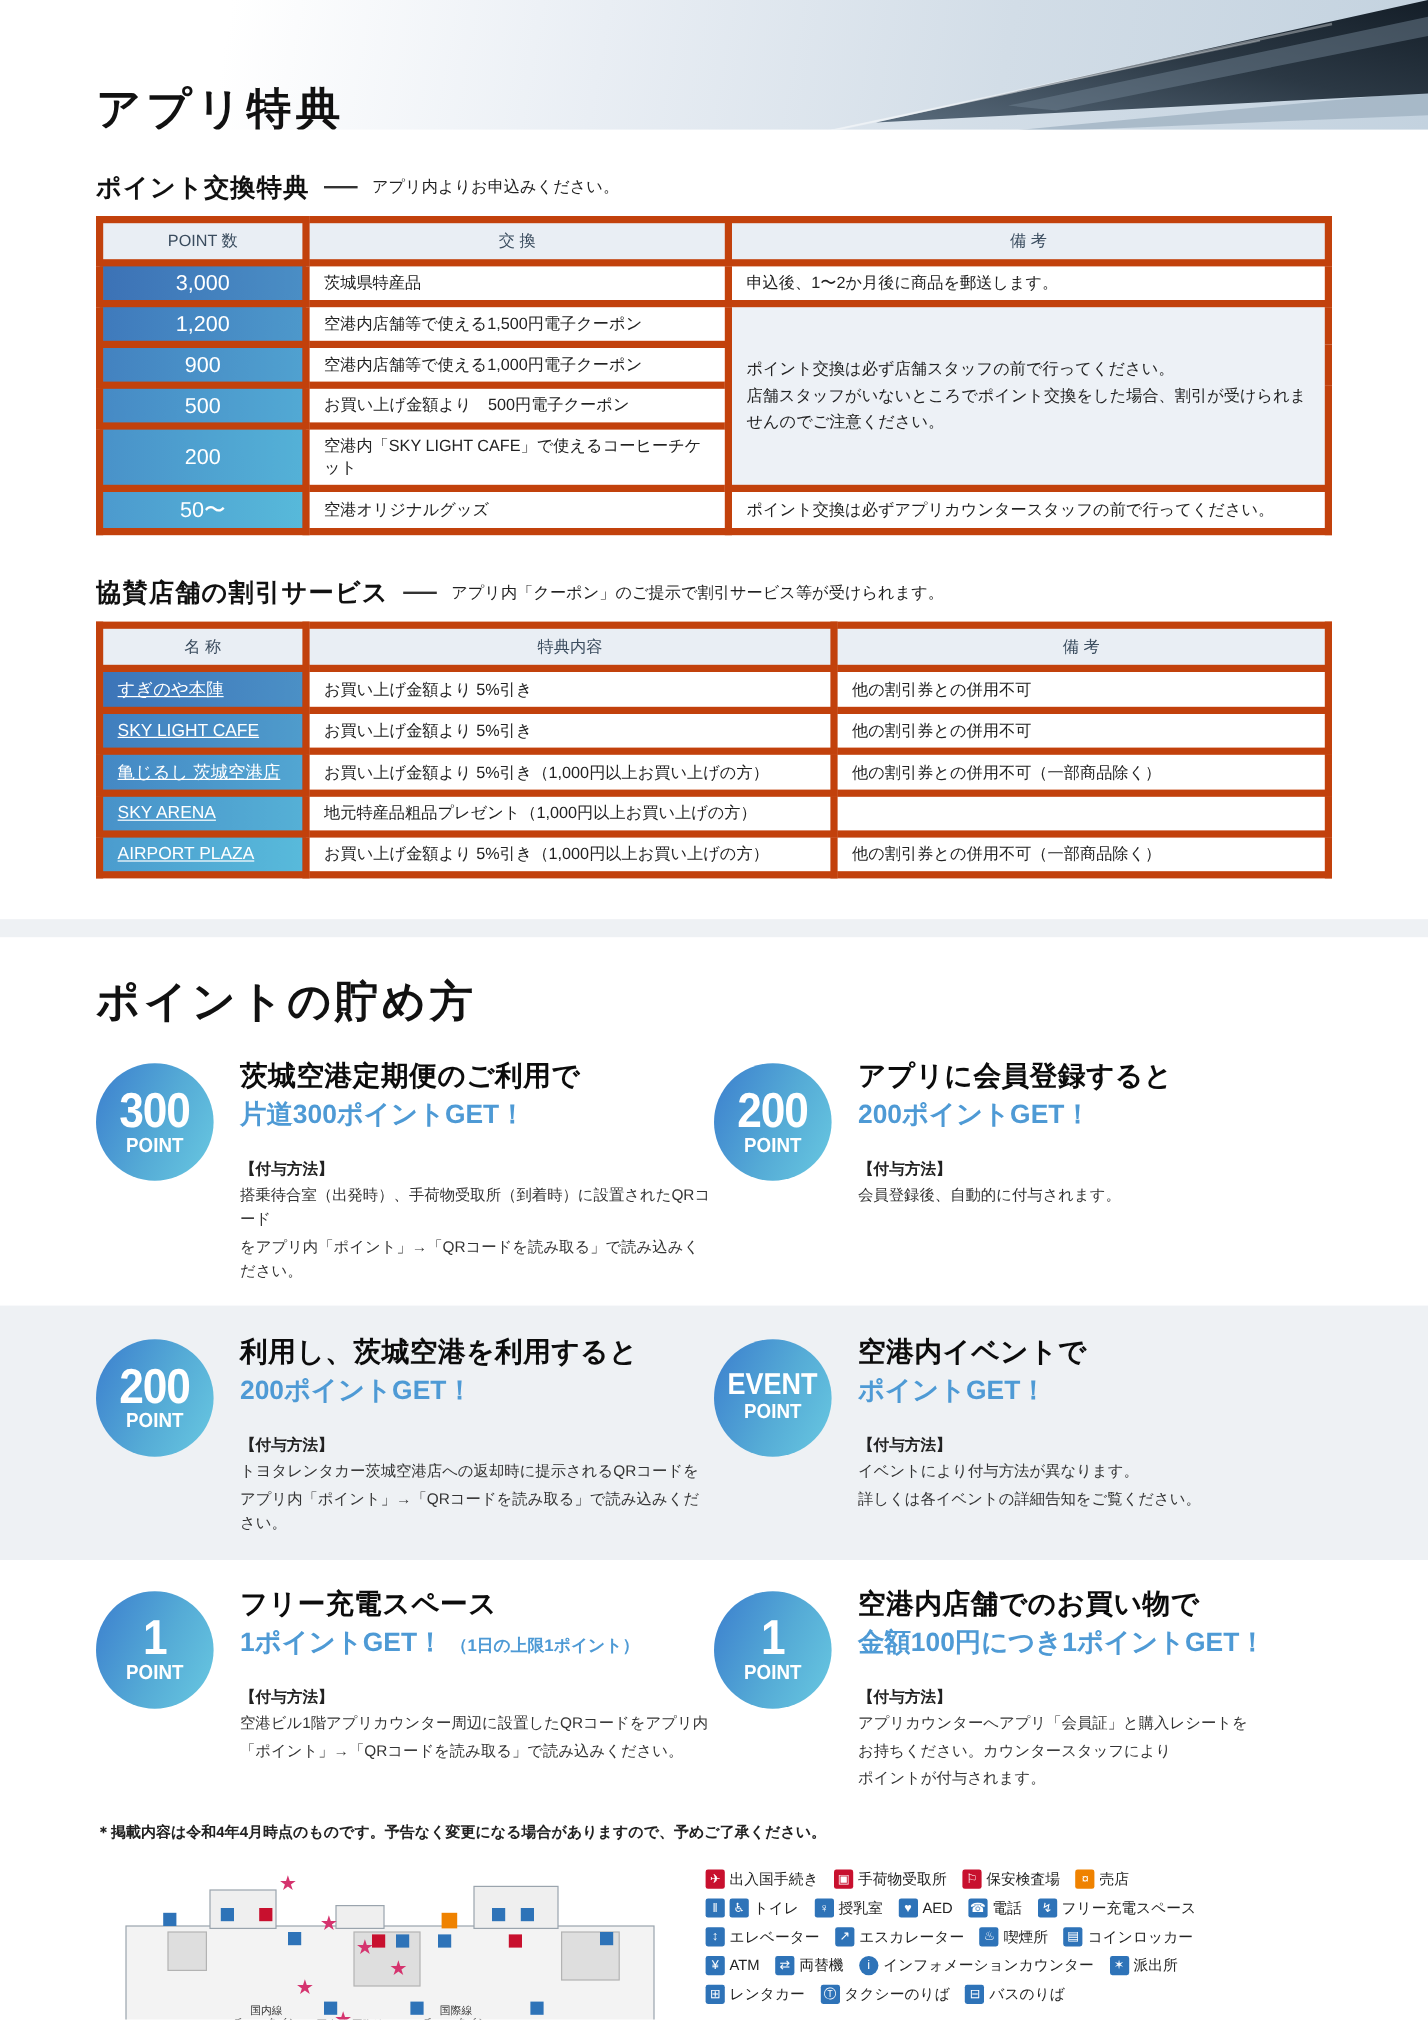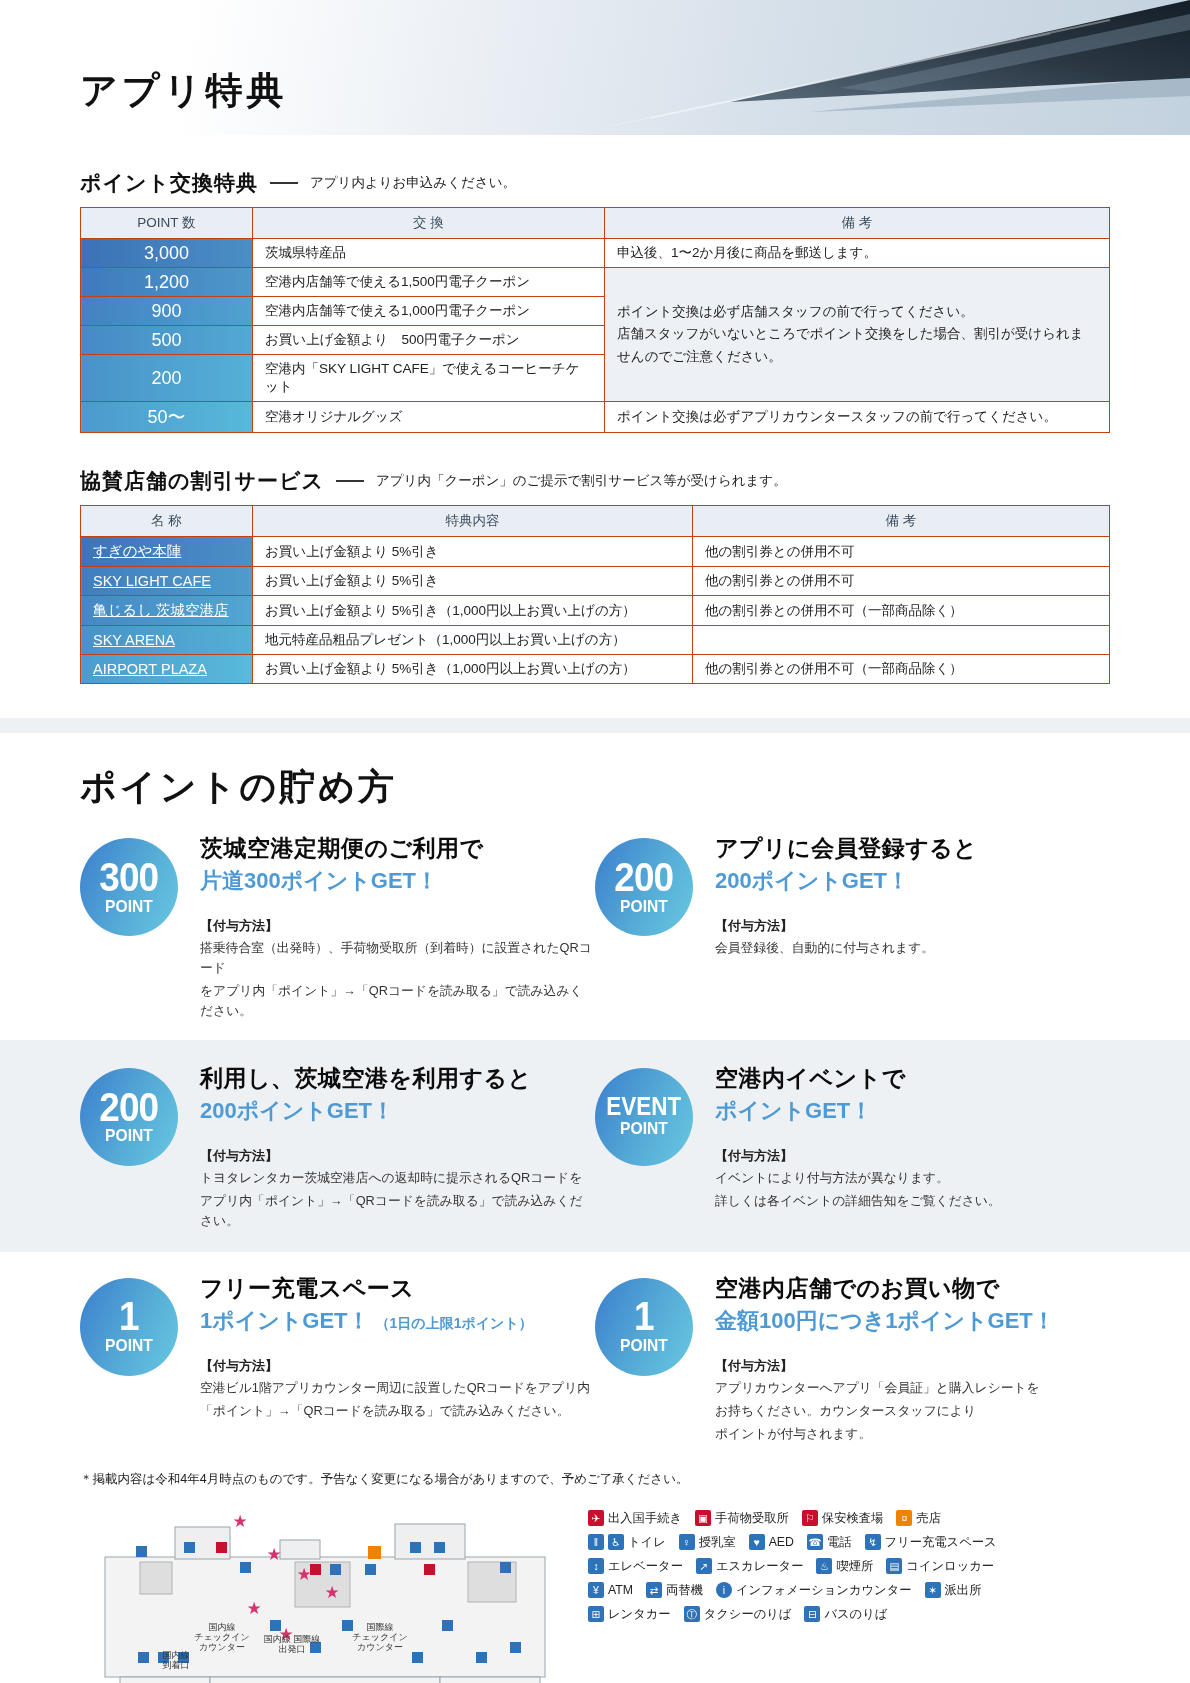--- a/index.html
+++ b/index.html
@@ -1,34 +1,34 @@
 <!DOCTYPE html>
 <html lang="ja"><head>
 <meta charset="utf-8">
 <style>
   html,body{margin:0;padding:0;}
   body{width:1190px;height:1683px;overflow:hidden;background:#fff;color:#1a1a1a;
        font-family:"Liberation Sans","DejaVu Sans",sans-serif;}
   .page{width:1190px;height:1683px;position:relative;}
 
   
-  .hero{position:relative;height:135px;overflow:hidden;
+  .hero{position:relative;height:108px;overflow:hidden;
         background:linear-gradient(100deg,#ffffff 16%,#e9eef4 42%,#d2dde7 70%,#c3d2df 100%);}
   .hero svg{position:absolute;right:0;top:0;height:132px;width:780px;}
   .hero h1{position:absolute;left:80px;top:66px;margin:0;font-size:37px;font-weight:bold;letter-spacing:4px;color:#111;}
 
   
   .content{padding:0 80px;}
   .sec-head{display:flex;align-items:center;gap:12px;margin:34px 0 10px;}
   .sec-head h2{margin:0;font-size:21px;font-weight:bold;letter-spacing:1px;color:#111;}
   .dash{width:28px;border-top:2px solid #333;}
   .lead{font-size:13.5px;color:#222;}
 
   table{width:100%;border-collapse:collapse;font-size:13.5px;table-layout:fixed;}
-  th,td{border:1px solid #c2410c;padding:5px 12px;color:#222;background:#fff;}
+  th,td{border:6px solid #c2410c;padding:5px 12px;color:#222;background:#fff;}
   thead th{background:#e9eef4;color:#3a4c5e;font-weight:normal;text-align:center;padding:6px 4px;}
   col.c-points{width:172px;} col.c-item{width:352px;}
   col.c-name{width:172px;} col.c-benefit{width:440px;}
   td.points{text-align:center;color:#fff;font-size:18px;padding:3px;}
   td.name{color:#fff;font-size:14.5px;text-decoration:underline;}
   td.remark.merged{background:#edf1f6;vertical-align:middle;line-height:1.65;}
   .mline{margin:0;}
 
   
   .divider{height:15px;background:#eef1f4;margin-top:34px;}
@@ -41,21 +41,21 @@
          color:#fff;display:flex;flex-direction:column;align-items:center;justify-content:center;}
   .badge-value{font-size:41px;font-weight:bold;line-height:.95;transform:scaleX(.9);letter-spacing:-1px;}
   .badge-value.event{font-size:25px;letter-spacing:0;}
   .badge-unit{font-size:17px;font-weight:bold;transform:scaleX(.92);line-height:1.15;}
   .earn-text{min-width:0;}
   .earn-heading{font-size:23px;font-weight:bold;line-height:1.28;color:#0c0c0c;letter-spacing:.5px;}
   .earn-sub{font-size:22px;font-weight:bold;color:#4e9ad5;margin:3px 0 7px;}
   .sub-note{font-size:14px;margin-left:6px;}
   .method-label{font-size:13px;font-weight:bold;color:#222;margin-top:21px;}
   p.method-line{font-size:12.8px;color:#333;margin:3px 0;line-height:1.55;}
-  .footnote{font-size:12.5px;color:#222;margin:14px 0 0;}
+  .footnote{font-size:12.5px;color:#222;margin:14px 0 0;font-weight:bold;}
 
   
   .ribbon{margin:26px 0 0 64px;width:468px;height:46px;background:#21407e;color:#fff;
           display:flex;align-items:center;justify-content:center;font-size:26px;font-weight:bold;letter-spacing:4px;
           clip-path:polygon(0 0,100% 0,95.3% 50%,100% 100%,0 100%);}
   .bottom{display:flex;margin-top:14px;}
   .map-wrap{flex:0 0 508px;}
   .right-col{flex:1;padding-top:8px;}
   .legend-row{display:flex;gap:13px;margin-bottom:7px;align-items:center;}
   .legend-item{display:flex;align-items:center;gap:4px;font-size:12.3px;color:#222;white-space:nowrap;}

